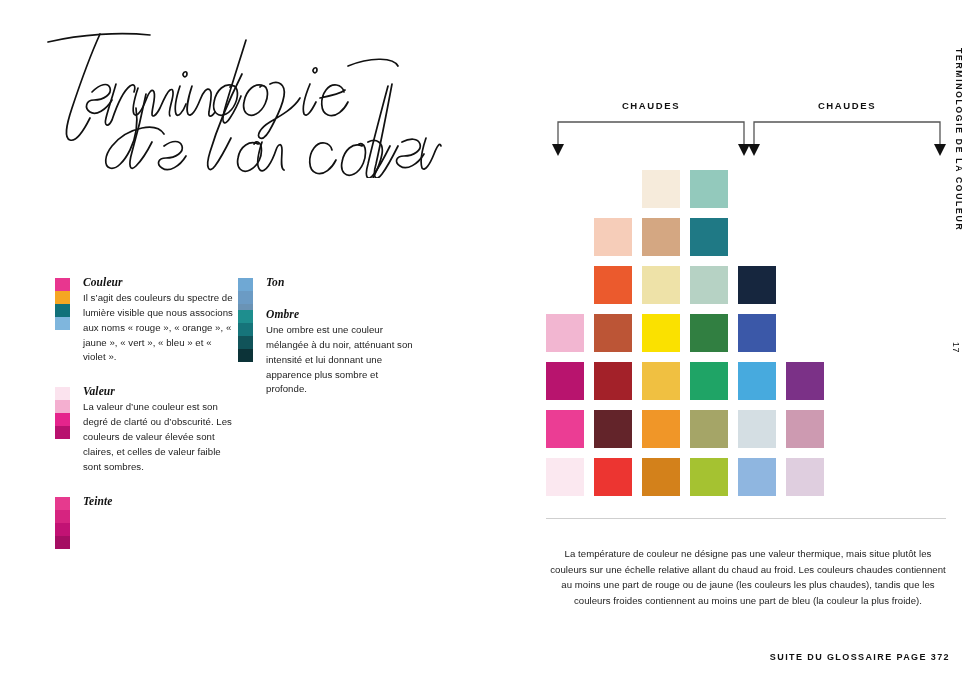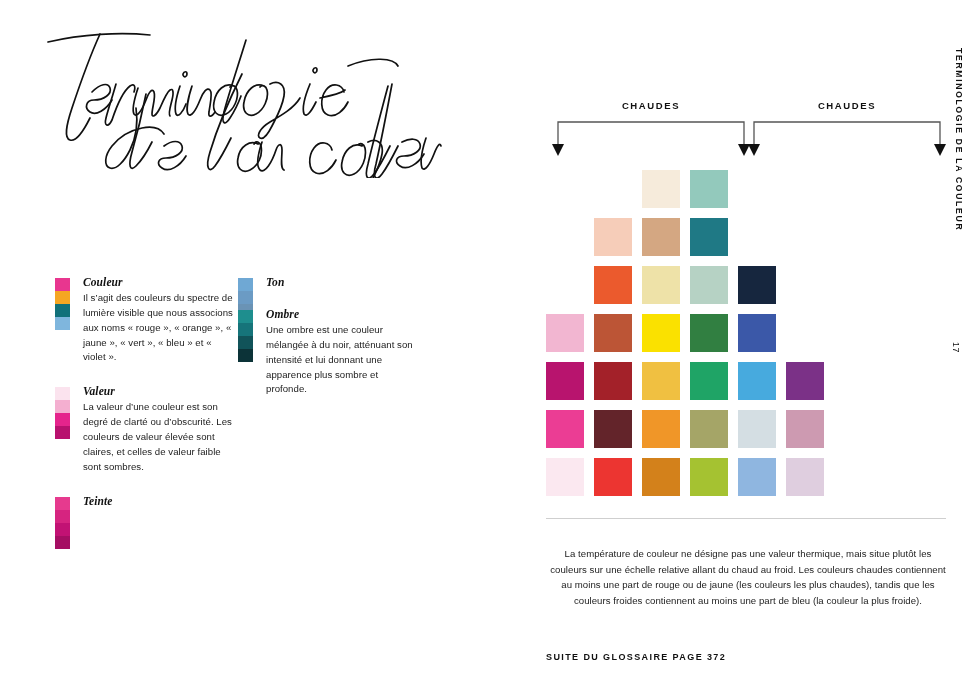--- a/index.html
+++ b/index.html
@@ -81,21 +81,21 @@
   .note h4 {
     font-family: "Liberation Serif", serif;
     font-weight: bold; font-style: italic;
     font-size: 11.5px; color: #111; margin-bottom: 3px;
   }
   .note p {
     font-size: 9.6px; line-height: 1.62; color: #1c1c1c; letter-spacing: .05px; text-align: center;
   }
   .suite {
     position: absolute; left: 18px; top: 652px; width: 404px;
-    text-align: left;
+    text-align: right;
     font-size: 9px; font-weight: bold; letter-spacing: 1.4px; color: #111;
   }
 
   
   .running-head {
     position: absolute; right: 16px; top: 48px;
     font-size: 8.6px; font-weight: bold; letter-spacing: 1.7px; color: #111;
     writing-mode: vertical-rl; text-orientation: mixed;
     white-space: nowrap;
   }

